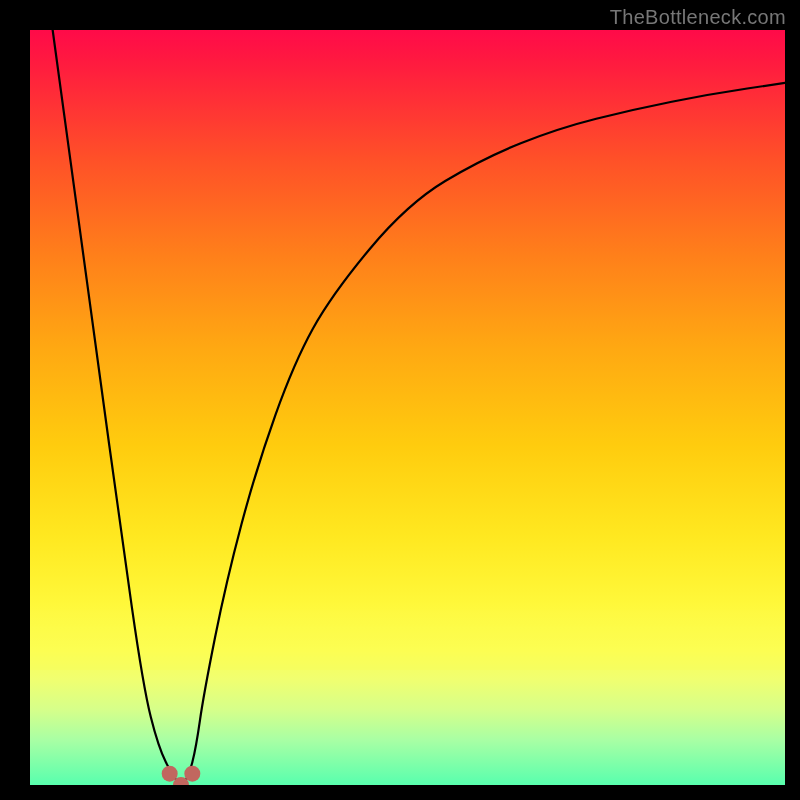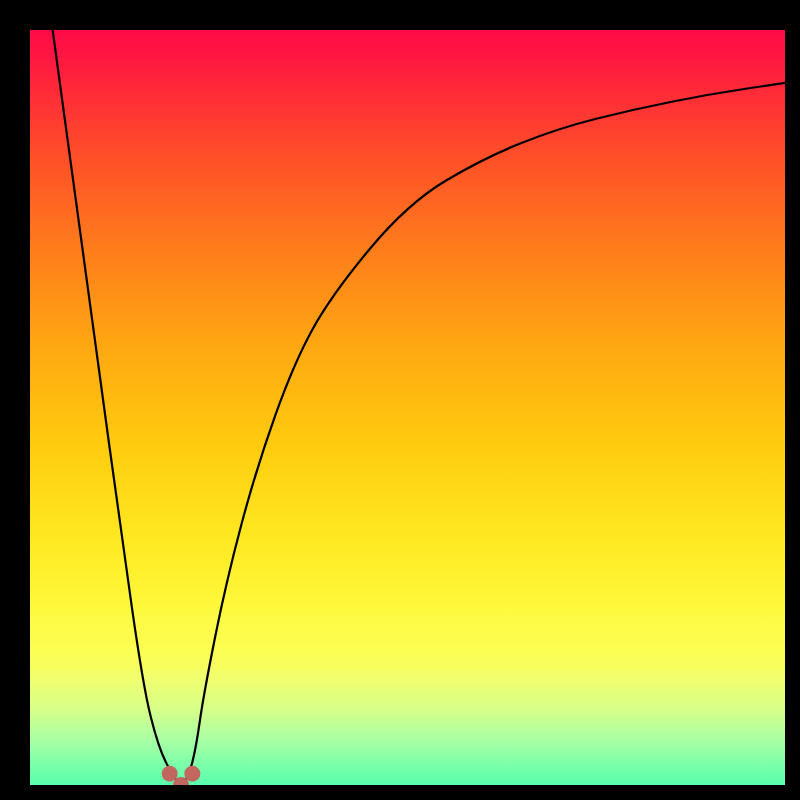--- a/index.html
+++ b/index.html
@@ -67,20 +67,21 @@
   .min-marker {
     fill: #c1675f;
     stroke: none;
   }
 </style>
 </head>
 <body>
 
 <div class="frame">
 
+  <div class="watermark">TheBottleneck.com</div>
 
   <div class="plot">
     <div class="gradient"></div>
     <div class="yellow-band"></div>
 
     <svg class="curve" width="755" height="755" viewBox="0 0 755 755">
       <path id="curve-path" fill="none" stroke="#000" stroke-width="2.2" stroke-linecap="round" stroke-linejoin="round" d="M 22.65 0 Q 22.65 0 33.974999999999994 83.05000000000001 Q 45.3 166.10000000000002 56.625 249.14999999999998 Q 67.95 332.19999999999993 79.275 415.24999999999994 Q 90.6 498.29999999999995 101.925 577.575 Q 113.25 656.85 120.80000000000001 687.05 Q 128.35000000000002 717.25 135.9 732.35 Q 143.45 747.45 147.225 751.225 Q 151 755 154.77499999999998 751.225 Q 158.54999999999998 747.45 162.325 732.35 Q 166.1 717.25 169.875 690.825 Q 173.65 664.4 184.97500000000002 607.775 Q 196.3 551.15 211.4 494.525 Q 226.5 437.90000000000003 245.375 385.04999999999995 Q 264.25 332.19999999999993 283.125 298.22499999999997 Q 302 264.25 339.75 218.95 Q 377.5 173.64999999999998 415.25 151 Q 453 128.35000000000002 490.75 113.25 Q 528.5 98.14999999999998 566.25 88.71249999999998 Q 604 79.27499999999998 641.75 71.72499999999997 Q 679.5 64.17499999999995 717.25 58.51249999999993 L 755 52.84999999999991"></path>
       <g id="markers">
           <circle cx="139.675" cy="743.675" r="8" class="min-marker"></circle>
           <circle cx="151" cy="755" r="8" class="min-marker"></circle>

